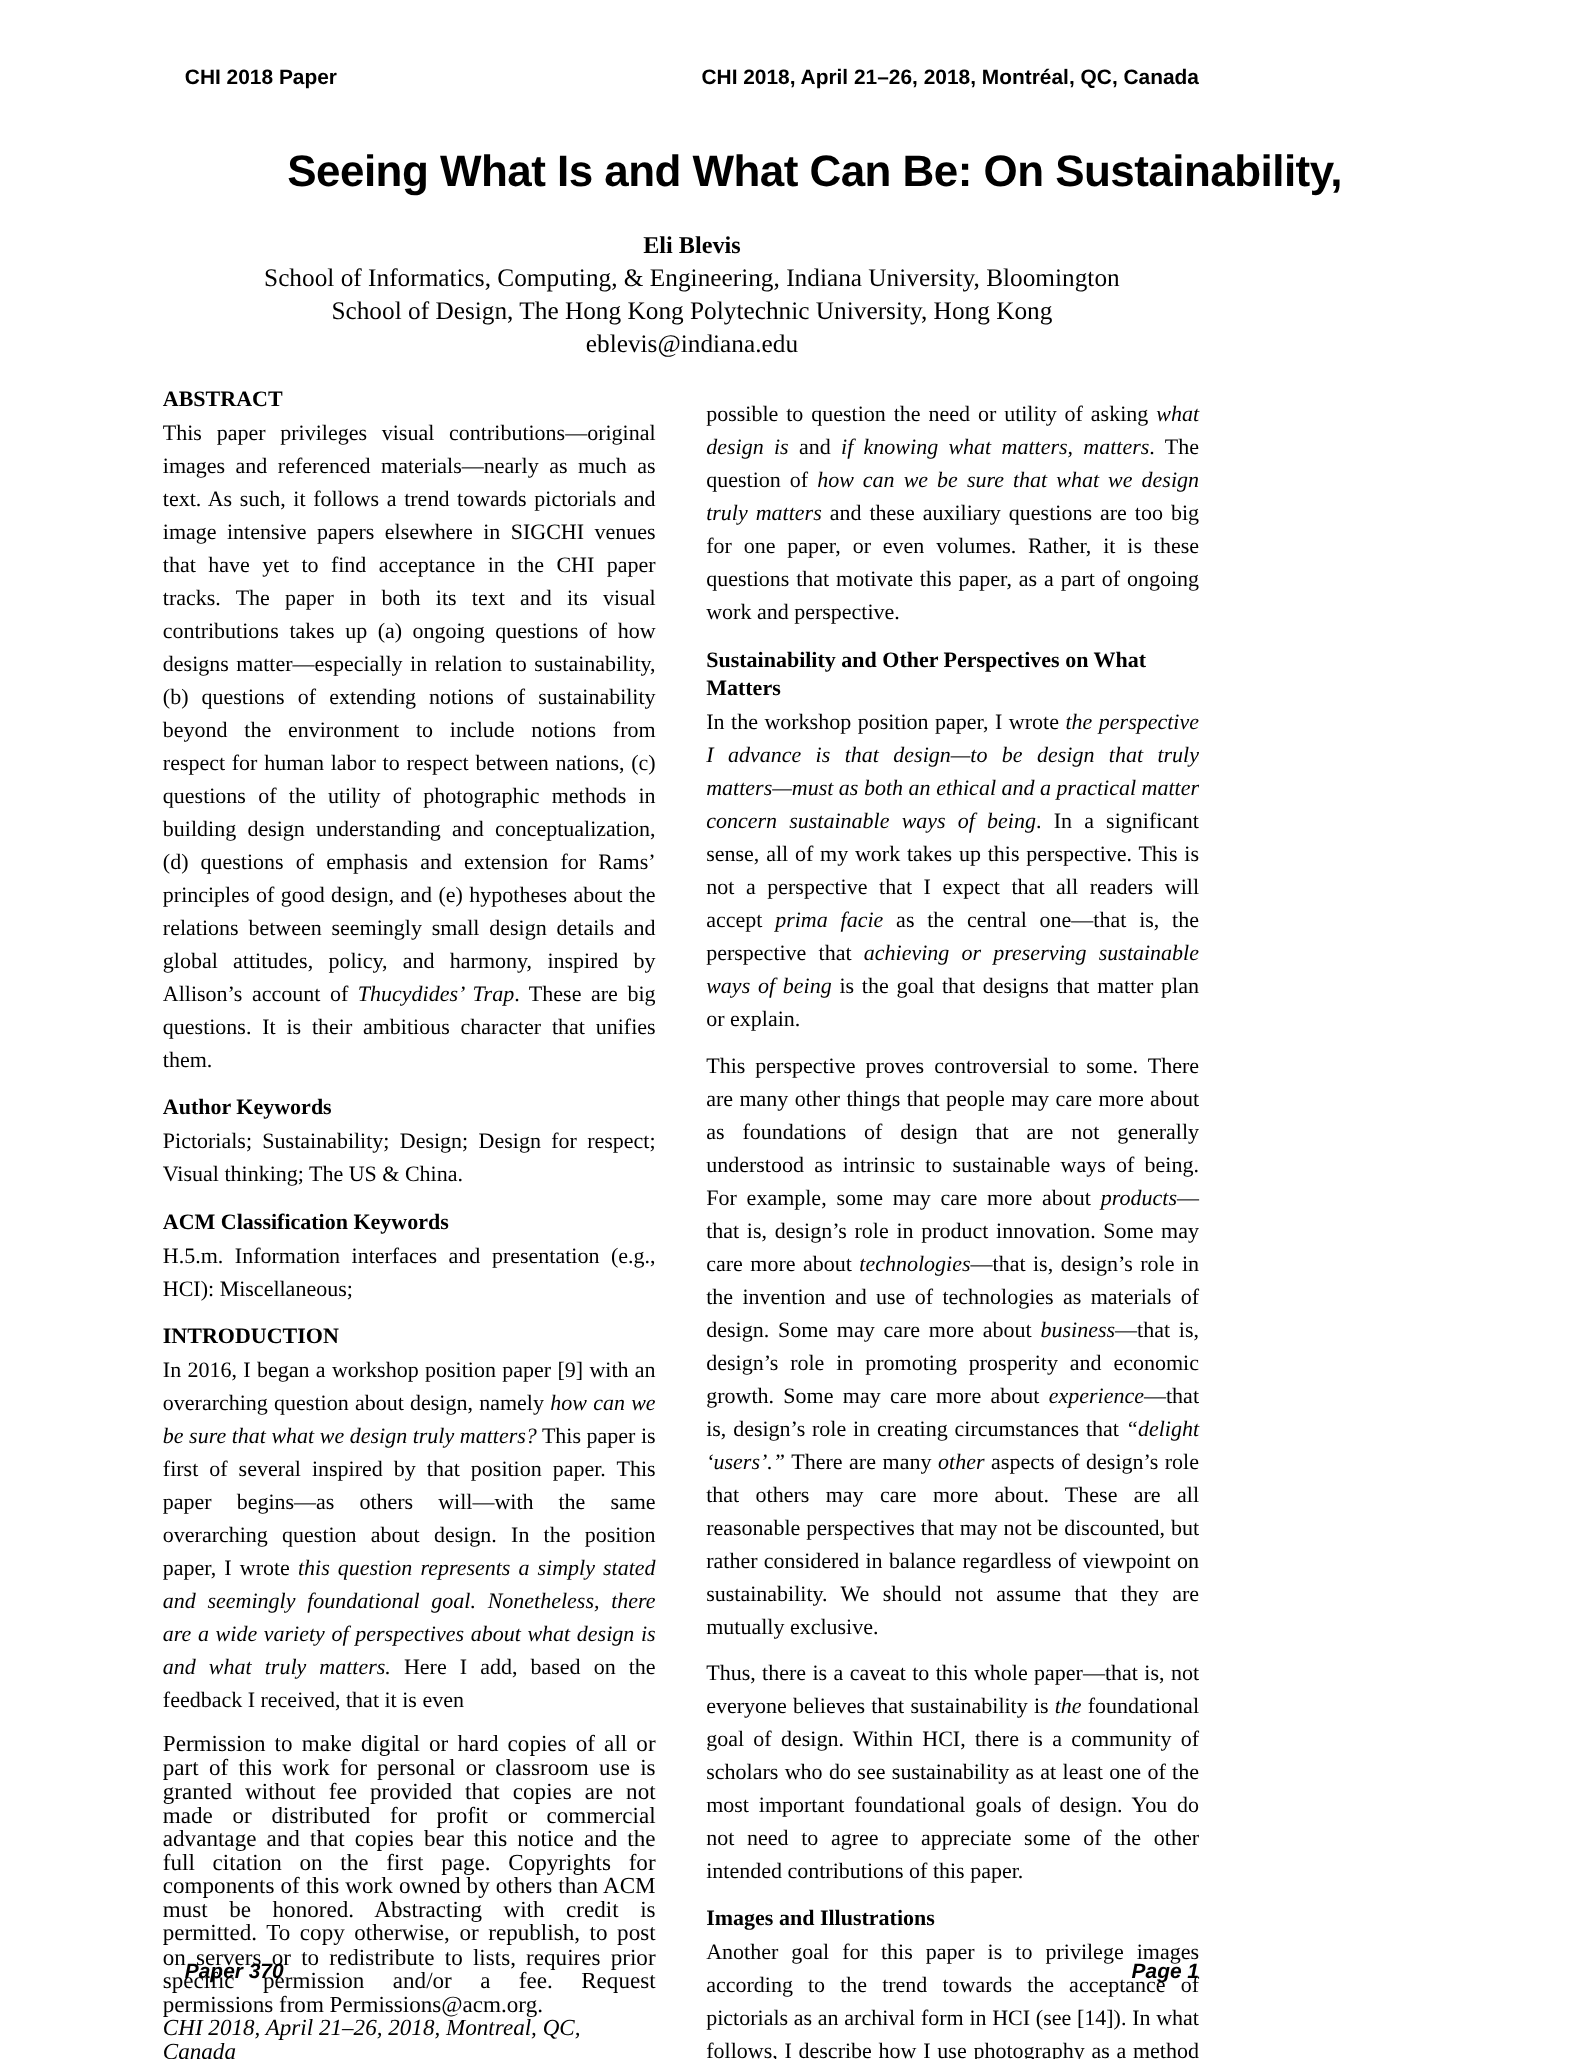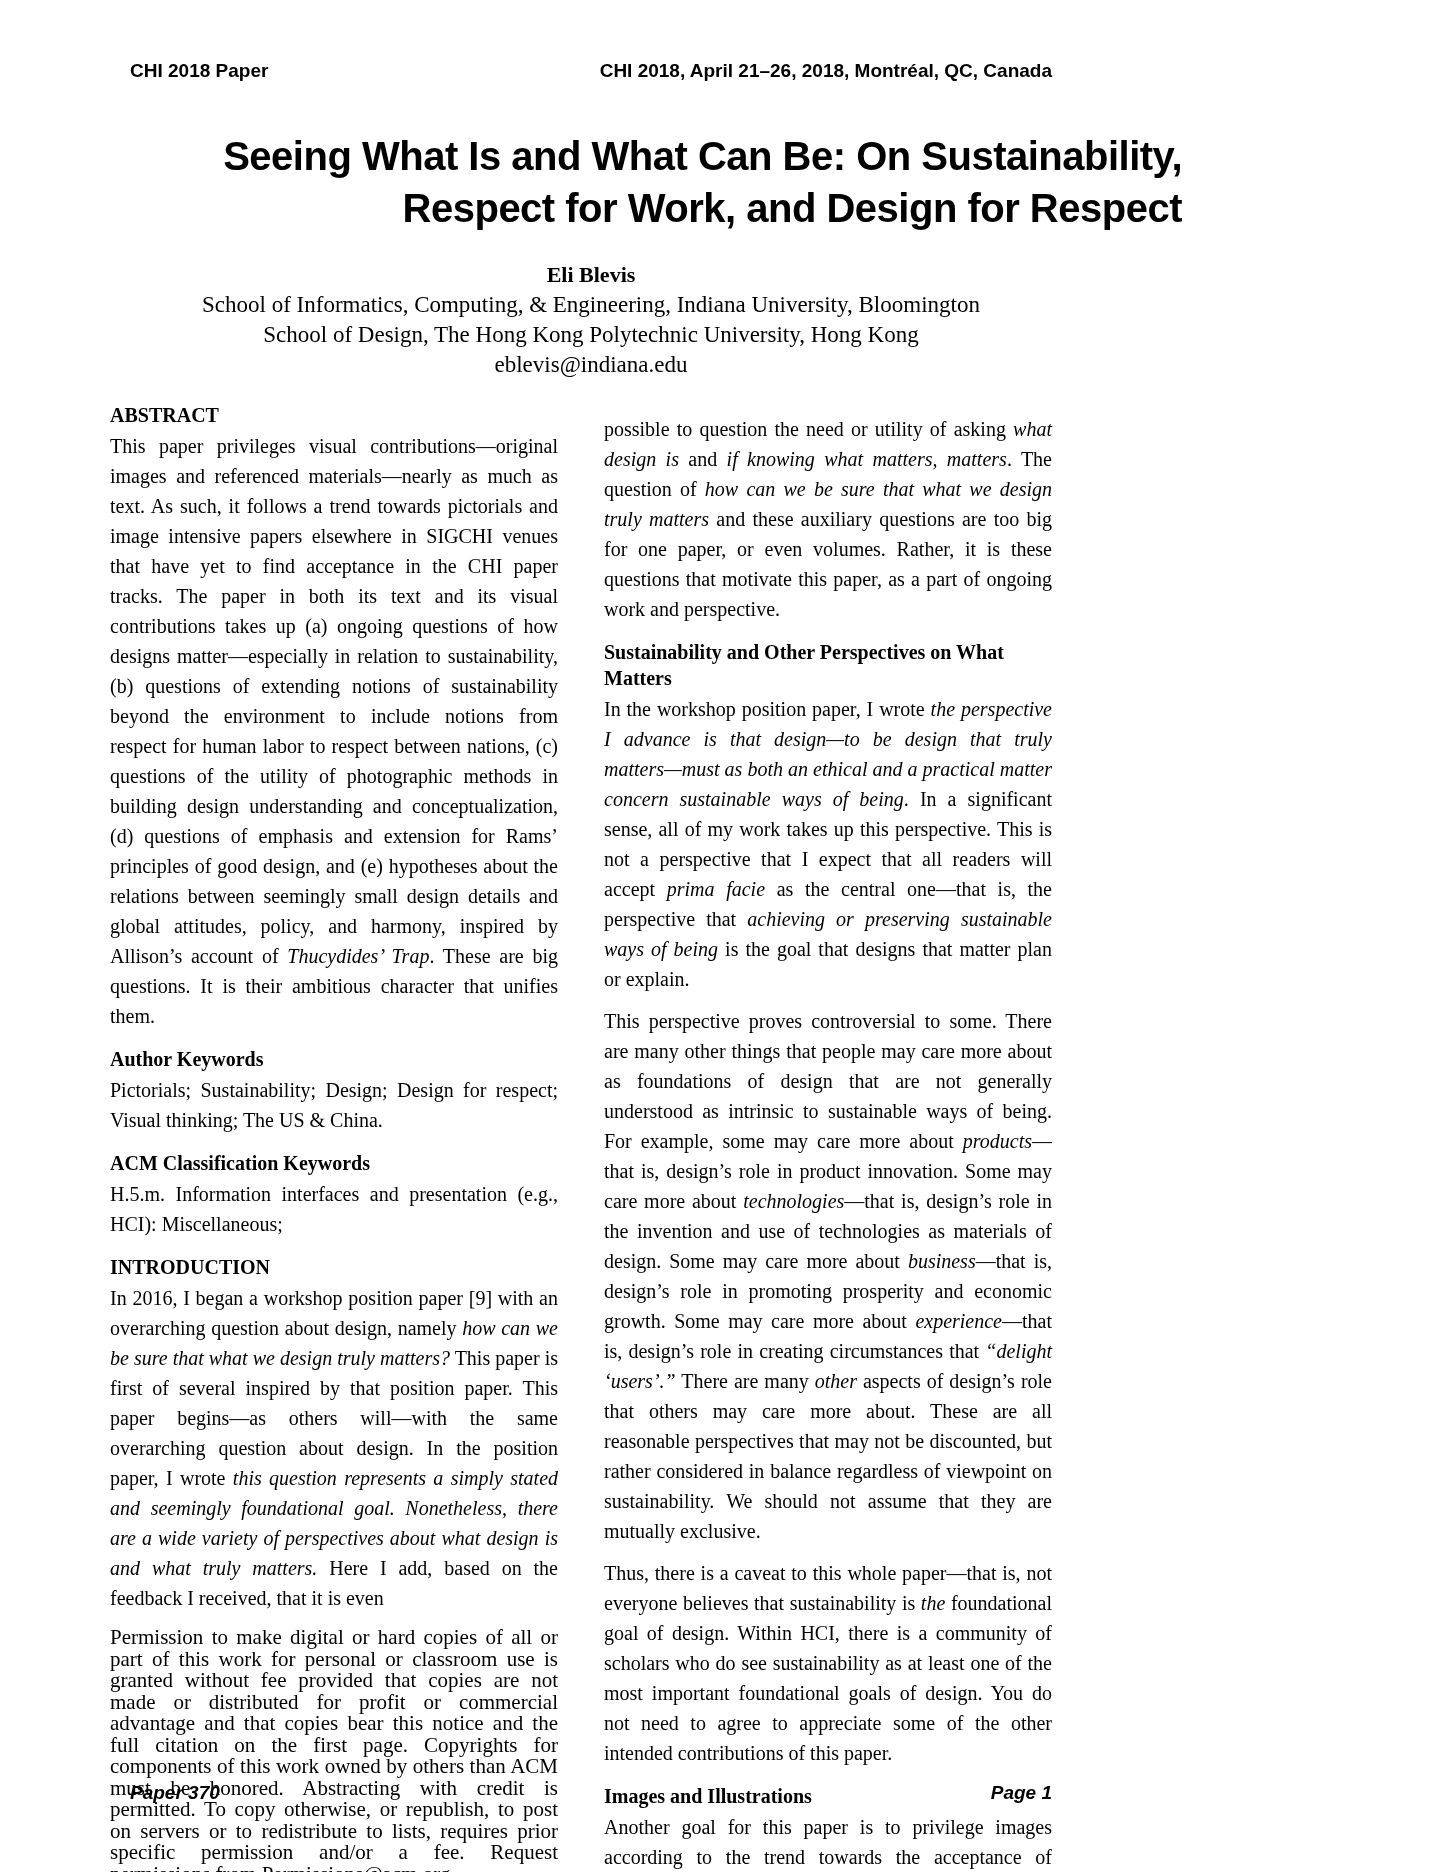--- a/index.html
+++ b/index.html
@@ -8,20 +8,21 @@
     background: #ffffff;
   }
   .page {
     position: relative;
     width: 1182px;
     height: 1872px;
     background: #ffffff;
     color: #000000;
     overflow: hidden;
     font-family: "Liberation Serif", serif;
+    margin-left: 38px;
   }
   
   .pg-header {
     display: flex;
     justify-content: space-between;
     padding: 60px 130px 0 130px;
     font-family: "Liberation Sans", sans-serif;
     font-weight: bold;
     font-size: 19px;
     line-height: 22px;
@@ -103,21 +104,20 @@
 
 <div class="page">
 
   <div class="pg-header">
     <span>CHI 2018 Paper</span>
     <span>CHI 2018, April 21–26, 2018, Montréal, QC, Canada</span>
   </div>
 
   <h1 class="title">
     <span class="tline">Seeing What Is and What Can Be: On Sustainability,</span>
-    <span class="tline">Respect for Work, and Design for Respect</span>
   </h1>
 
   <div class="authors">
     <div class="aname">Eli Blevis</div>
     <div class="affil">School of Informatics, Computing, &amp; Engineering, Indiana University, Bloomington</div>
     <div class="affil">School of Design, The Hong Kong Polytechnic University, Hong Kong</div>
     <div class="affil">eblevis@indiana.edu</div>
   </div>
 
   <div class="columns">

